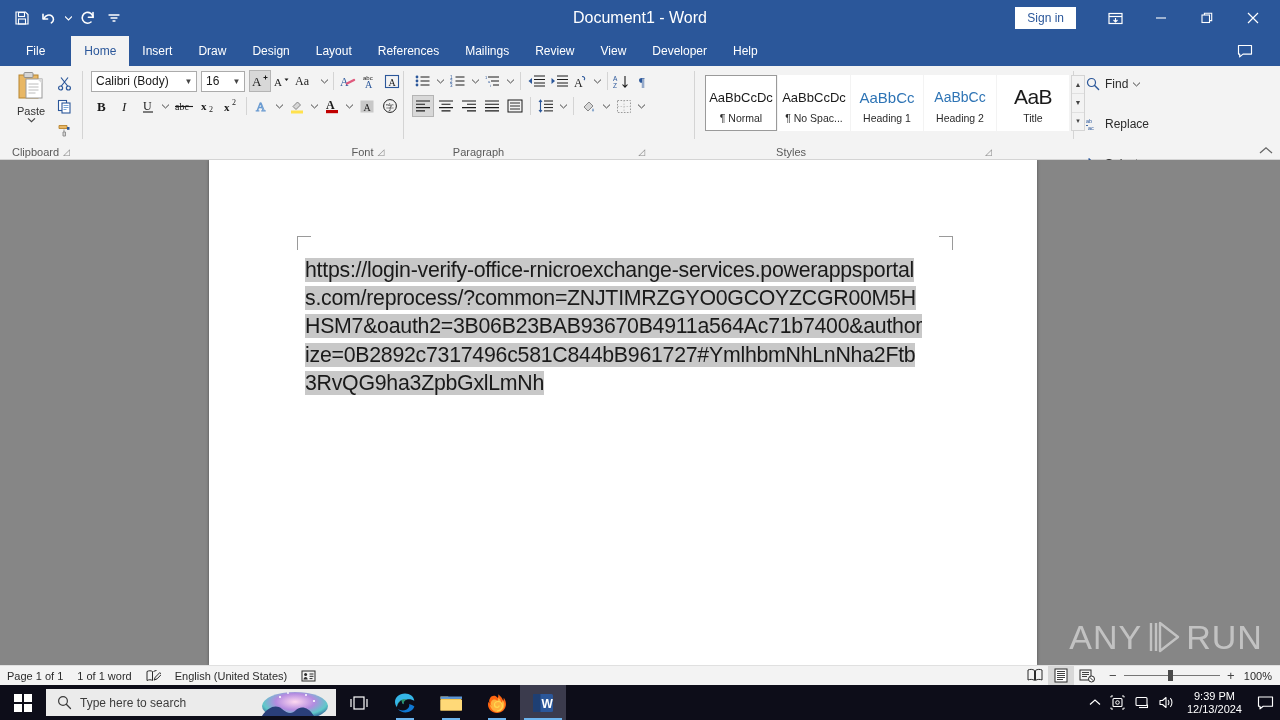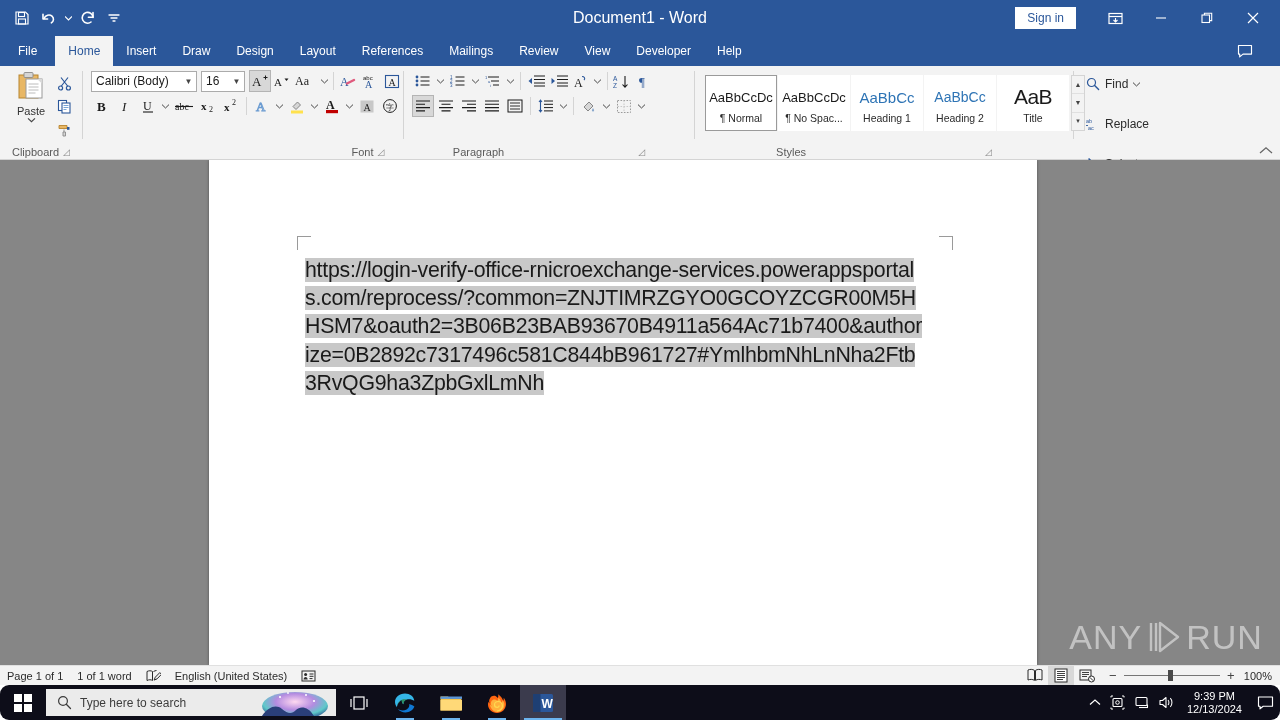--- a/index.html
+++ b/index.html
@@ -47,21 +47,21 @@
 
   
   .tabbar {
     height: 30px; background: #2b579a; display: flex; align-items: stretch;
     position: relative;
   }
   .tab {
     padding: 0 13px; display: flex; align-items: center;
     color: #fff; font-size: 12px; cursor: pointer; white-space: nowrap;
   }
-  .tab.file { background: #2b579a; padding: 0 18px; }
+  .tab.file { background: #2b579a; padding: 0 26px; }
   .tab.active { background: #f3f3f3; color: #2b579a; }
   .tellme {
     display: flex; align-items: center; gap: 7px; margin-left: 34px;
     color: #fff; font-size: 12px; cursor: text;
   }
   .tab-right { margin-left: auto; display: flex; align-items: center; padding-right: 12px; }
 
   
   .ribbon {
     height: 94px; background: #f3f3f3; display: flex;
@@ -189,21 +189,21 @@
   .zoom-wrap { display: flex; align-items: center; gap: 6px; padding: 0 8px; }
   .zoom-track { width: 96px; height: 1px; background: #767676; position: relative; }
   .zoom-thumb {
     position: absolute; left: 44px; top: -5px; width: 5px; height: 11px; background: #4a4a4a; cursor: pointer;
   }
   .zoom-sign { font-size: 13px; color: #444; cursor: pointer; width: 10px; text-align: center; }
   .zoom-pct { font-size: 11px; color: #2b2b2b; padding-right: 8px; cursor: pointer; }
 
   
   .taskbar {
-    height: 35px; background: #0d0d19; display: flex; align-items: center; position: relative; border-radius: 9px;
+    height: 35px; background: #0d0d19; display: flex; align-items: center; position: relative;
   }
   .start-btn { width: 46px; height: 35px; display: flex; align-items: center; justify-content: center; cursor: pointer; }
   .search-box {
     width: 290px; height: 27px; background: #ebebeb; display: flex; align-items: center;
     gap: 8px; padding-left: 11px; position: relative; overflow: hidden; cursor: text;
   }
   .search-box .ph { font-size: 12px; color: #3c3c3c; }
   .cortana-blob {
     position: absolute; right: 4px; top: 0; width: 74px; height: 27px; overflow: hidden;
   }

